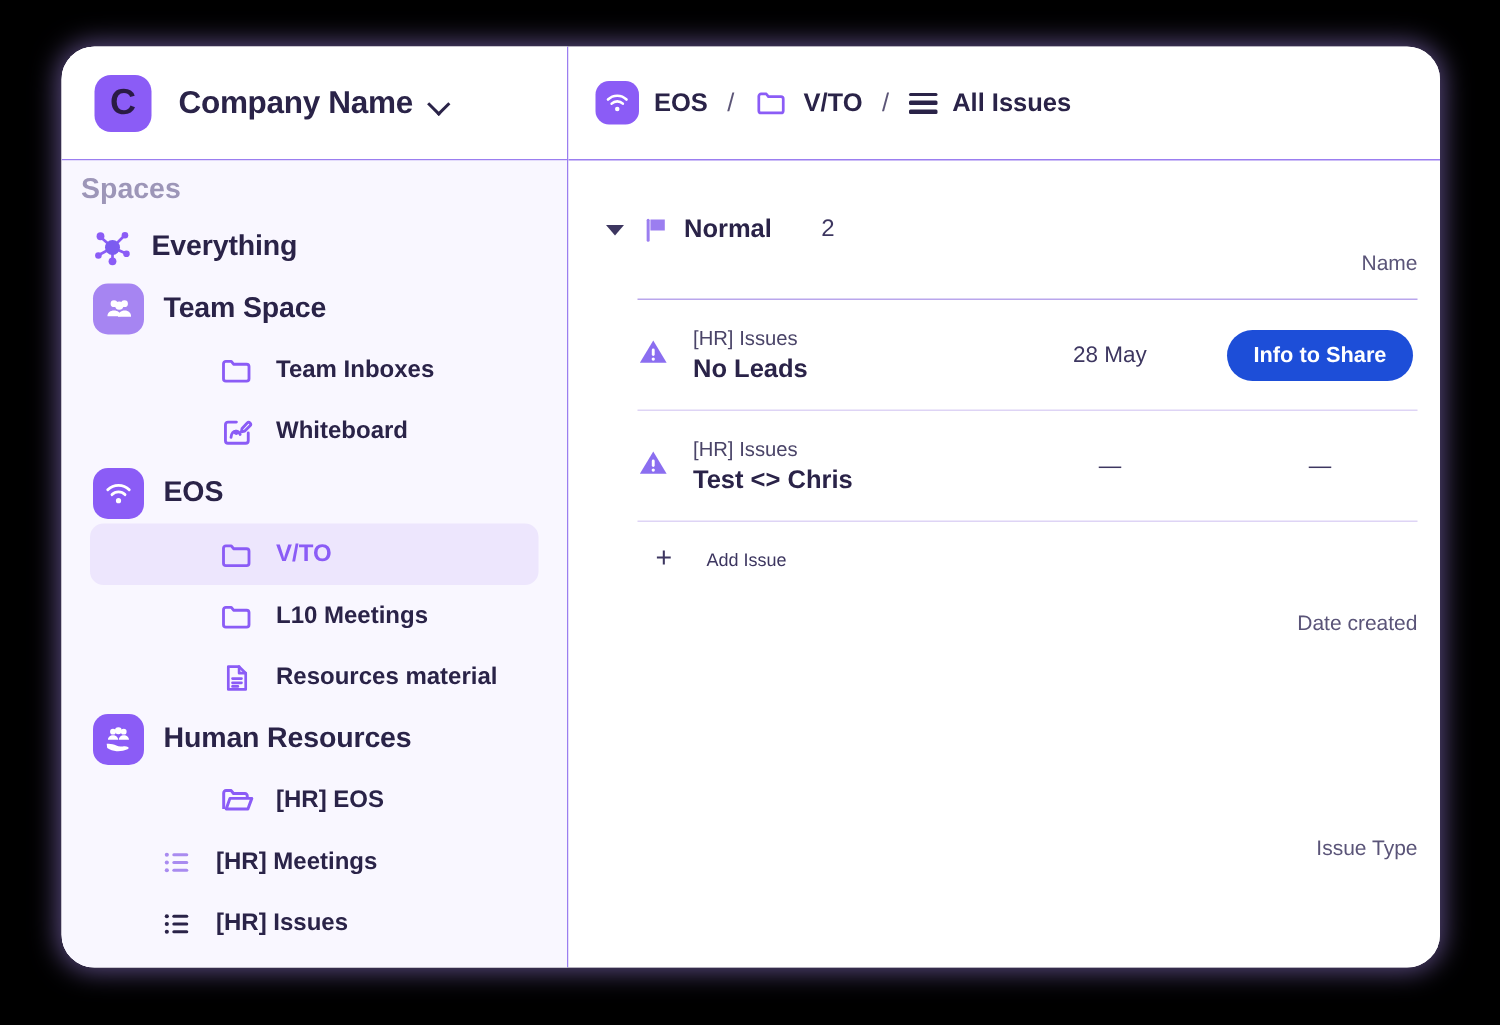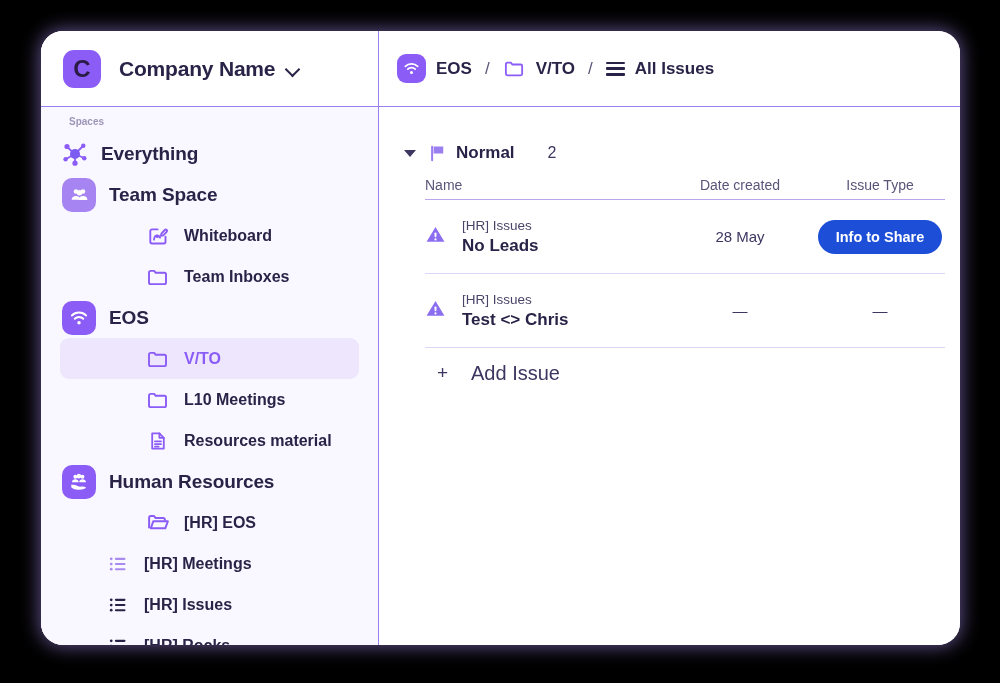--- a/index.html
+++ b/index.html
@@ -81,24 +81,24 @@
   }
 
   #sidebar-body {
     flex: 1 1 auto;
     background: #f9f7ff;
     padding-top: 9px;
     overflow: hidden;
   }
 
   #spaces-label {
-    font-size: 10px;
+    font-size: 19px;
     color: #9d96b8;
     font-weight: bold;
-    padding: 0 0 6px 28px;
+    padding: 0 0 6px 13px;
   }
 
   .nav-row {
     display: flex;
     align-items: center;
     height: 41px;
     position: relative;
     text-align: center;
   }
   .nav-row.level-0 { padding-left: 21px; }
@@ -217,20 +217,21 @@
   }
 
   .table-area { padding: 0 15px 0 46px; }
 
   .col-head-row {
     display: flex;
     align-items: flex-end;
     height: 33px;
     border-bottom: 1.2px solid #b9a6ec;
     padding-bottom: 6px;
+    flex-direction: column;
   }
   .col-head {
     font-size: 14px;
     color: #5a5478;
   }
 
   .col-name { flex: 0 0 240px; }
   .col-date { flex: 0 0 150px; text-align: center; }
   .col-type { flex: 0 0 130px; text-align: center; }
 
@@ -277,21 +278,21 @@
     white-space: nowrap;
   }
 
   .add-row {
     display: flex;
     align-items: center;
     height: 50px;
     padding-left: 12px;
   }
   .plus-sign { font-size: 19px; color: #3d3660; width: 22px; }
-  .add-label { font-size: 20px; color: #3d3660; margin-left: 12px; }
+  .add-label { font-size: 12px; color: #3d3660; margin-left: 12px; }
 </style>
 </head>
 <body>
 
 <div id="app-card">
 
   <div id="sidebar">
 
     <div id="sidebar-header">
       <div class="avatar-square">
@@ -333,36 +334,36 @@
               <circle cx="12" cy="10" r="3.1"></circle>
             <path d="M3 18c0-2.6 2.2-4.2 5-4.2s5 1.6 5 4.2z"></path>
             <path d="M11 18.4c0-2.8 2.3-4.6 5.2-4.6S21 15.6 21 18.4z"></path>
           </svg>
         </span>
         <span class="nav-label">Team Space</span>
       </div>
 
       <div class="nav-row level-1">
         <span class="icon-plain">
+          <svg width="24" height="24" viewBox="0 0 24 24" fill="none" stroke="#8b5cf6" stroke-width="1.9" stroke-linejoin="round">
+            <path d="M3 7.5a1.6 1.6 0 0 1 1.6-1.6h3.6l1.5 1.9h8.7A1.6 1.6 0 0 1 20 9.4v8.1a1.6 1.6 0 0 1-1.6 1.6H4.6A1.6 1.6 0 0 1 3 17.5z"></path>
+          </svg>
+        </span>
+        <span class="nav-label">Team Inboxes</span>
+      </div>
+
+      <div class="nav-row level-1">
+        <span class="icon-plain">
           <svg width="24" height="24" viewBox="0 0 24 24" fill="none" stroke="#8b5cf6" stroke-width="1.9" stroke-linejoin="round" stroke-linecap="round">
             <path d="M19.5 12.6v5.2a1.7 1.7 0 0 1-1.7 1.7H6a1.7 1.7 0 0 1-1.7-1.7V7.1A1.7 1.7 0 0 1 6 5.4h5.6"></path>
             <path d="M8 15.6c.3-2.6 1.6-4.2 3.2-4.2 1.2 0 1.3 1.6.2 1.6-1 0-1.1-1.5.2-1.5 1.3 0 2 1 2.5 2.2"></path>
             <path d="M15.4 9.6 18.8 6a1.3 1.3 0 0 1 1.9 1.9l-3.5 3.5-2.3.5z"></path>
           </svg>
         </span>
         <span class="nav-label">Whiteboard</span>
-      </div>
-
-      <div class="nav-row level-1">
-        <span class="icon-plain">
-          <svg width="24" height="24" viewBox="0 0 24 24" fill="none" stroke="#8b5cf6" stroke-width="1.9" stroke-linejoin="round">
-            <path d="M3 7.5a1.6 1.6 0 0 1 1.6-1.6h3.6l1.5 1.9h8.7A1.6 1.6 0 0 1 20 9.4v8.1a1.6 1.6 0 0 1-1.6 1.6H4.6A1.6 1.6 0 0 1 3 17.5z"></path>
-          </svg>
-        </span>
-        <span class="nav-label">Team Inboxes</span>
       </div>
 
       <div class="nav-row level-0">
         <span class="icon-badge">
           <svg width="22" height="22" viewBox="0 0 24 24" fill="none" stroke="#ffffff" stroke-width="2.1" stroke-linecap="round">
             <path d="M4.2 9.3a11 11 0 0 1 15.6 0"></path>
             <path d="M7.3 12.8a6.6 6.6 0 0 1 9.4 0"></path>
             <circle cx="12" cy="17.2" r="1.9" fill="#ffffff" stroke="none"></circle>
           </svg>
         </span>

